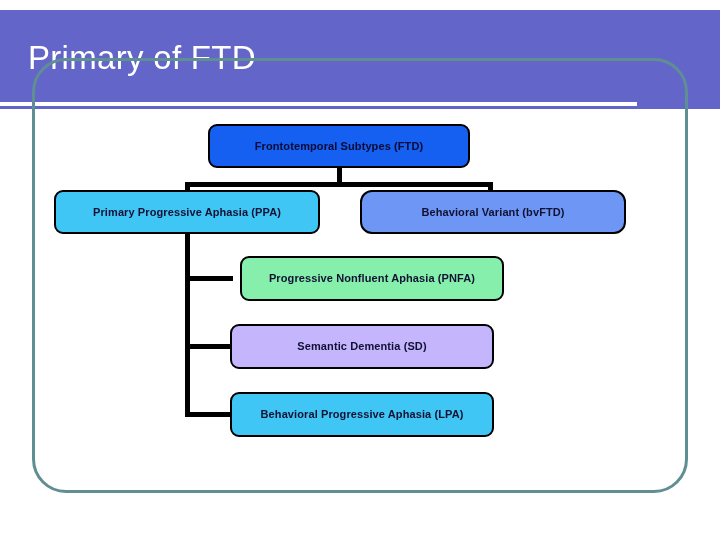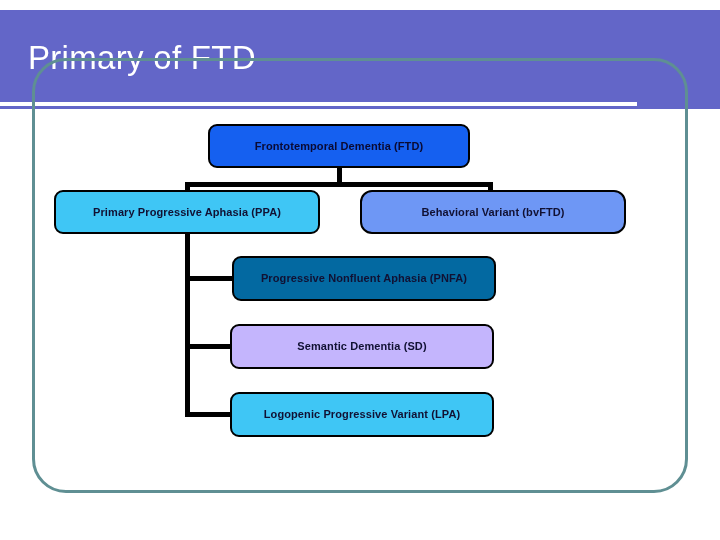--- a/index.html
+++ b/index.html
@@ -98,22 +98,22 @@
   #node-ppa {
     left: 54px;   top: 190px;  width: 266px; height: 44px;
     background: #3fc6f5;
   }
   #node-bvftd {
     left: 360px;  top: 190px;  width: 266px; height: 44px;
     background: #6e97f5;
     border-radius: 12px;
   }
   #node-pnfa {
-    left: 232px;  top: 256px;  width: 264px; height: 45px;
-    background: #0369a1;
+    left: 240px;  top: 256px;  width: 264px; height: 45px;
+    background: #86efac;
   }
   #node-sd {
     left: 230px;  top: 324px;  width: 264px; height: 45px;
     background: #c4b5fd;
   }
   #node-lpa {
     left: 230px;  top: 392px;  width: 264px; height: 45px;
     background: #3fc6f5;
   }
 
@@ -152,24 +152,24 @@
 
   <div class="conn" id="conn-ftd-stem"></div>
   <div class="conn" id="conn-bus-top"></div>
   <div class="conn" id="conn-drop-ppa"></div>
   <div class="conn" id="conn-drop-bv"></div>
   <div class="conn" id="conn-trunk"></div>
   <div class="conn" id="conn-branch-pnfa"></div>
   <div class="conn" id="conn-branch-sd"></div>
   <div class="conn" id="conn-branch-lpa"></div>
 
-  <div class="node" id="node-ftd">Frontotemporal Dementia (FTD)</div>
+  <div class="node" id="node-ftd">Frontotemporal Subtypes (FTD)</div>
 
   <div class="node" id="node-ppa">Primary Progressive Aphasia (PPA)</div>
 
   <div class="node" id="node-bvftd">Behavioral Variant (bvFTD)</div>
 
   <div class="node" id="node-pnfa">Progressive Nonfluent Aphasia (PNFA)</div>
 
   <div class="node" id="node-sd">Semantic Dementia (SD)</div>
 
-  <div class="node" id="node-lpa">Logopenic Progressive Variant (LPA)</div>
+  <div class="node" id="node-lpa">Behavioral Progressive Aphasia (LPA)</div>
 </div>
 
 </body></html>

